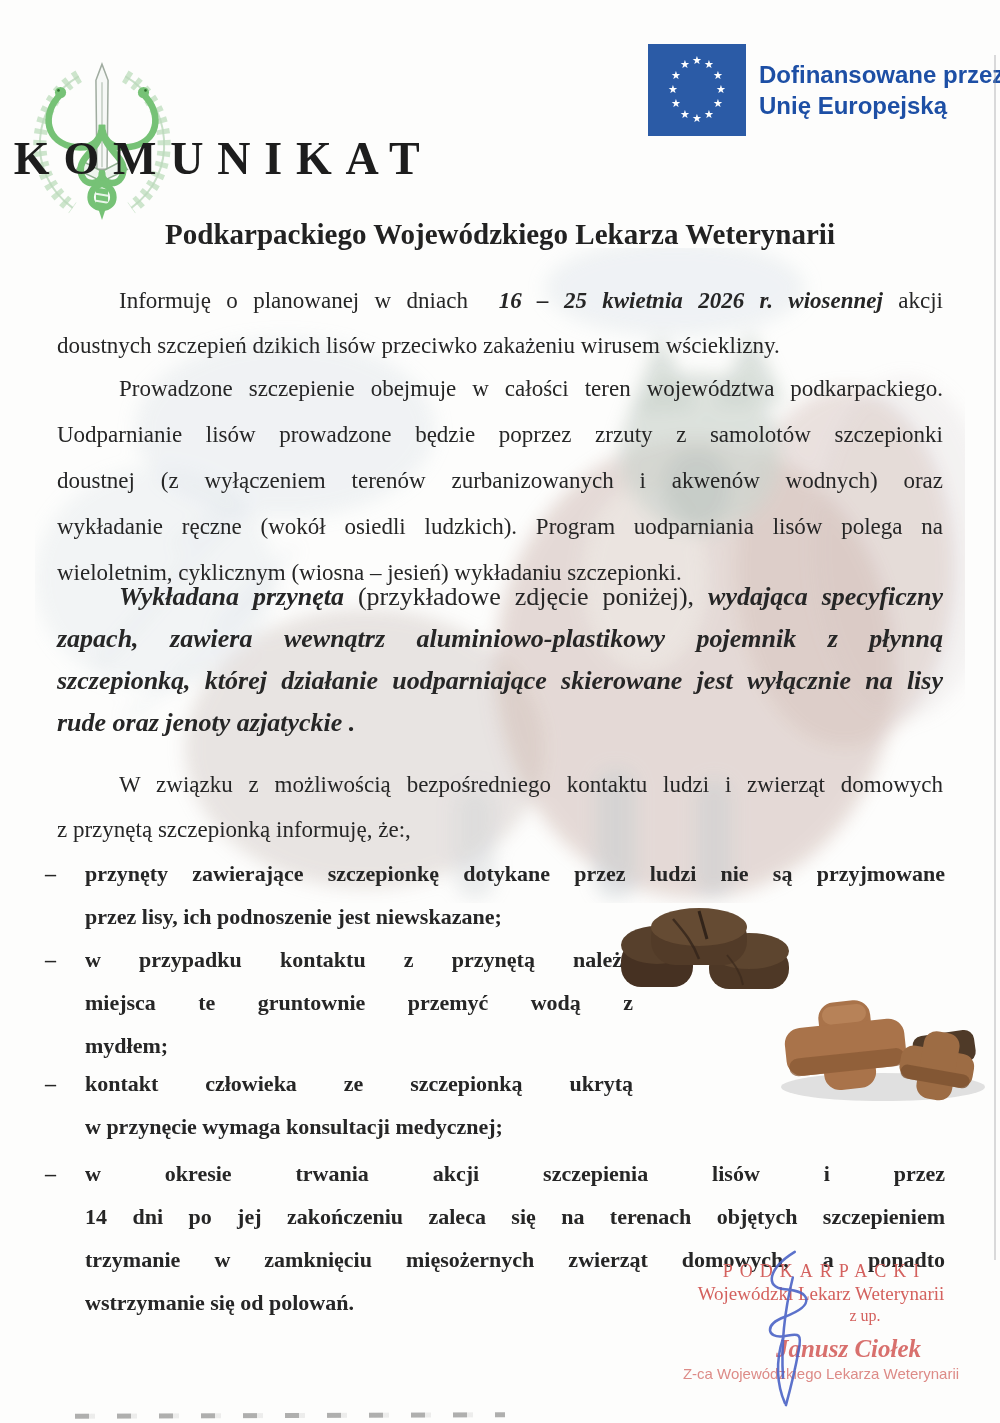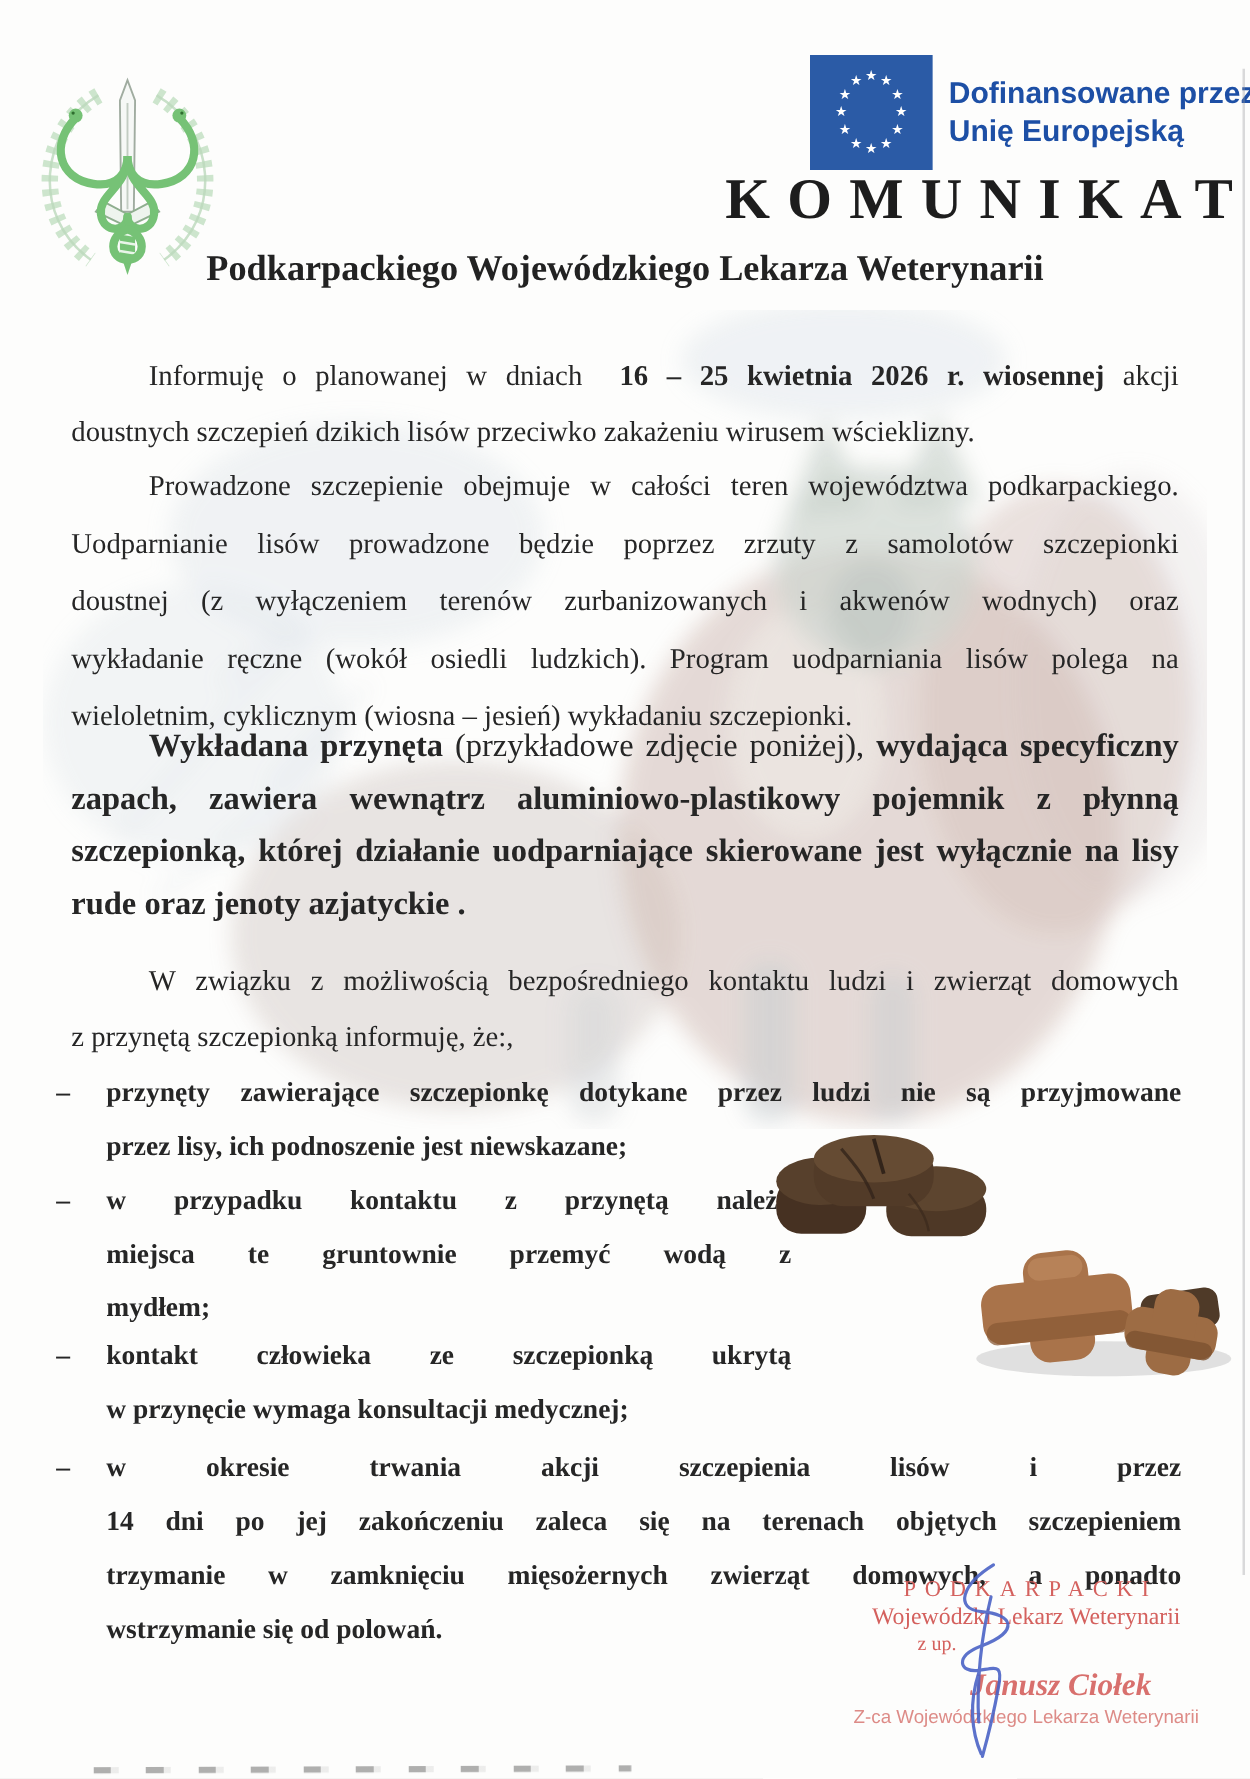--- a/index.html
+++ b/index.html
@@ -6,55 +6,55 @@
   .page{position:relative;width:1000px;height:1423px;margin:0 auto;background:#fdfdfc;
         font-family:"Liberation Serif","DejaVu Serif",serif;color:#262626;overflow:hidden;}
 
   
   .vet-logo{position:absolute;left:16px;top:54px;width:172px;height:170px;z-index:2;}
   .eu-block{position:absolute;left:648px;top:44px;display:flex;z-index:2;}
   .eu-flag{width:98px;height:92px;background:#2b5ba6;flex:0 0 auto;}
   .eu-text{margin-left:13px;padding-top:15px;color:#1d4fa5;
            font-family:"Liberation Sans",sans-serif;font-weight:bold;
            font-size:24px;line-height:31px;white-space:nowrap;}
-  .title{position:absolute;left:0;top:132px;width:100%;text-align:right;z-index:2;
+  .title{position:absolute;left:0;top:132px;width:100%;text-align:left;z-index:2;
          font-size:46px;font-weight:bold;color:#1d1d1d;letter-spacing:.30em;text-indent:.30em;}
-  .subtitle{position:absolute;left:0;top:199px;width:100%;text-align:center;z-index:2;
+  .subtitle{position:absolute;left:0;top:218px;width:100%;text-align:center;z-index:2;
             font-size:29px;font-weight:bold;color:#222;}
 
   
   .para{position:absolute;left:57px;width:886px;font-size:23px;line-height:45px;z-index:2;}
   #p1{top:278px;}
   #p2{top:366px;line-height:46px;}
   #p3{top:576px;line-height:42px;font-size:26px;}
   #p4{top:762px;}
   .line{text-align:justify;text-align-last:justify;}
   .line.last{text-align-last:left;}
   .line.indent{text-indent:62px;}
-  .b{font-weight:bold;}
+  .b{font-weight:bold;font-style:italic;}
 
   .bullet{position:absolute;left:45px;width:900px;font-weight:bold;
           font-size:22px;line-height:43px;z-index:2;}
   .bullet .marker{position:absolute;left:0;top:0;}
   .bullet .lines{margin-left:40px;}
   .b1{top:852px;} .b2{top:938px;} .b3{top:1062px;} .b4{top:1152px;}
   .b2 .lines,.b3 .lines{width:548px;}
 
   
   .fox-watermark{position:absolute;left:35px;top:248px;width:930px;height:655px;
                  z-index:1;opacity:.55;pointer-events:none;}
   .baits-dark{position:absolute;left:615px;top:905px;width:180px;height:105px;z-index:2;}
   .baits-light{position:absolute;left:763px;top:993px;width:225px;height:112px;z-index:2;}
 
   
   .stamp{position:absolute;left:646px;top:1262px;width:350px;z-index:3;
          color:#d4615e;text-align:center;line-height:1;}
   .stamp-l1{font-size:18px;letter-spacing:7px;text-indent:7px;}
   .stamp-l2{font-size:19px;margin-top:4px;}
-  .stamp-l3{font-size:16px;margin-top:5px;text-align:left;padding-left:88px;}
+  .stamp-l3{font-size:16px;margin-top:5px;text-align:center;padding-left:88px;}
   .stamp-name{font-style:italic;font-size:25px;margin-top:12px;padding-left:55px;
               font-weight:bold;opacity:.9;}
   .stamp-l4{font-family:"Liberation Sans",sans-serif;font-size:15px;margin-top:5px;
             color:#dd8b87;}
   .signature{position:absolute;left:733px;top:1248px;width:100px;height:162px;z-index:4;}
 
   .smudge{position:absolute;left:75px;top:1413px;width:430px;height:5px;z-index:2;
           background:repeating-linear-gradient(90deg,rgba(80,80,80,.45) 0 14px,
                      rgba(120,120,120,.12) 14px 20px,rgba(0,0,0,0) 20px 42px);
           filter:blur(.6px);transform:rotate(-.2deg);}

